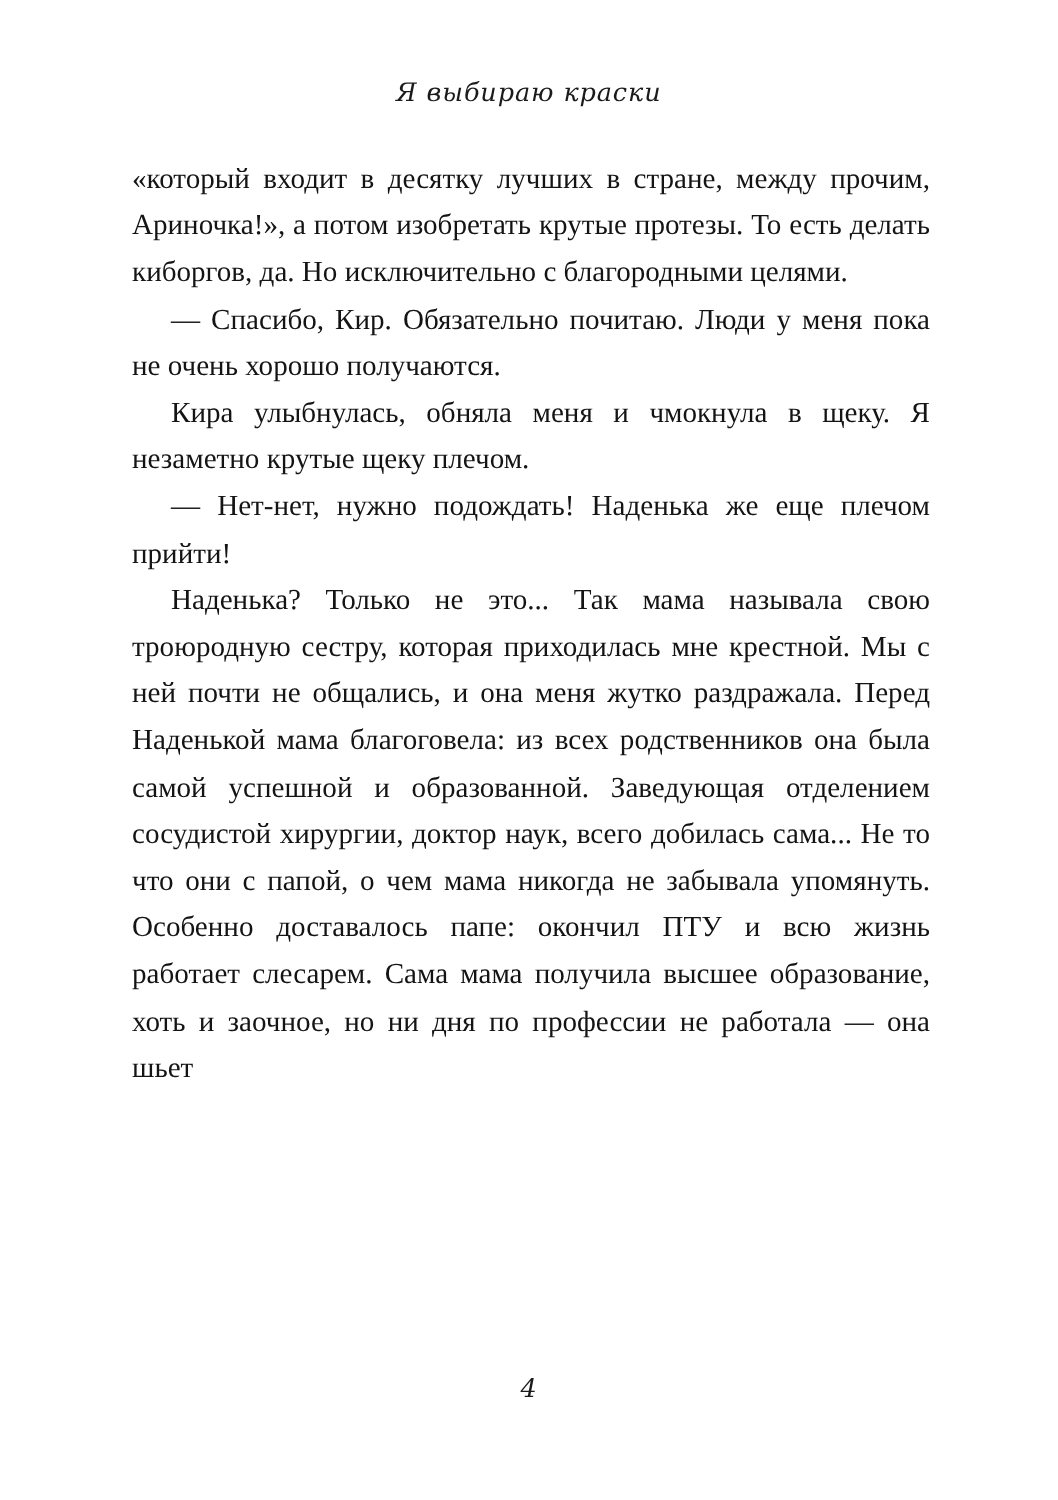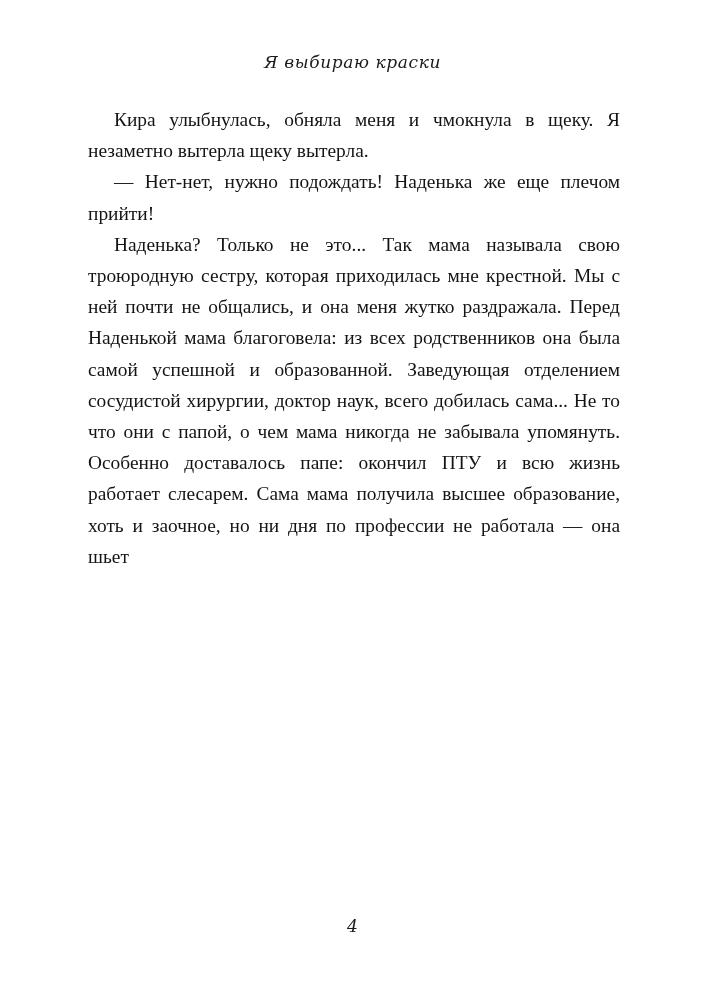--- a/index.html
+++ b/index.html
@@ -66,20 +66,22 @@
   }
 </style>
 </head>
 <body>
 
 <div class="page">
 
   <div class="running-head">Я выбираю краски</div>
 
   <div class="body-text">
-    <p class="indent">Кира улыбнулась, обняла меня и чмокнула в щеку. Я незаметно вытерла щеку вытерла.</p>
+    <p>«который входит в десятку лучших в стране, между прочим, Ариночка!», а потом изобретать крутые протезы. То есть делать киборгов, да. Но исключительно с благородными целями.</p>
+    <p class="indent">— Спасибо, Кир. Обязательно почитаю. Люди у меня пока не очень хорошо получаются.</p>
+    <p class="indent">Кира улыбнулась, обняла меня и чмокнула в щеку. Я незаметно крутые щеку плечом.</p>
     <p class="indent">— Нет-нет, нужно подождать! Наденька же еще плечом прийти!</p>
     <p class="indent">Наденька? Только не это... Так мама называла свою троюродную сестру, которая приходилась мне крестной. Мы с ней почти не общались, и она меня жутко раздражала. Перед Наденькой мама благоговела: из всех родственников она была самой успешной и образованной. Заведующая отделением сосудистой хирургии, доктор наук, всего добилась сама... Не то что они с папой, о чем мама никогда не забывала упомянуть. Особенно доставалось папе: окончил ПТУ и всю жизнь работает слесарем. Сама мама получила высшее образование, хоть и заочное, но ни дня по профессии не работала — она шьет</p>
   </div>
 
   <div class="folio">4</div>
 
 </div>
 
 </body></html>

